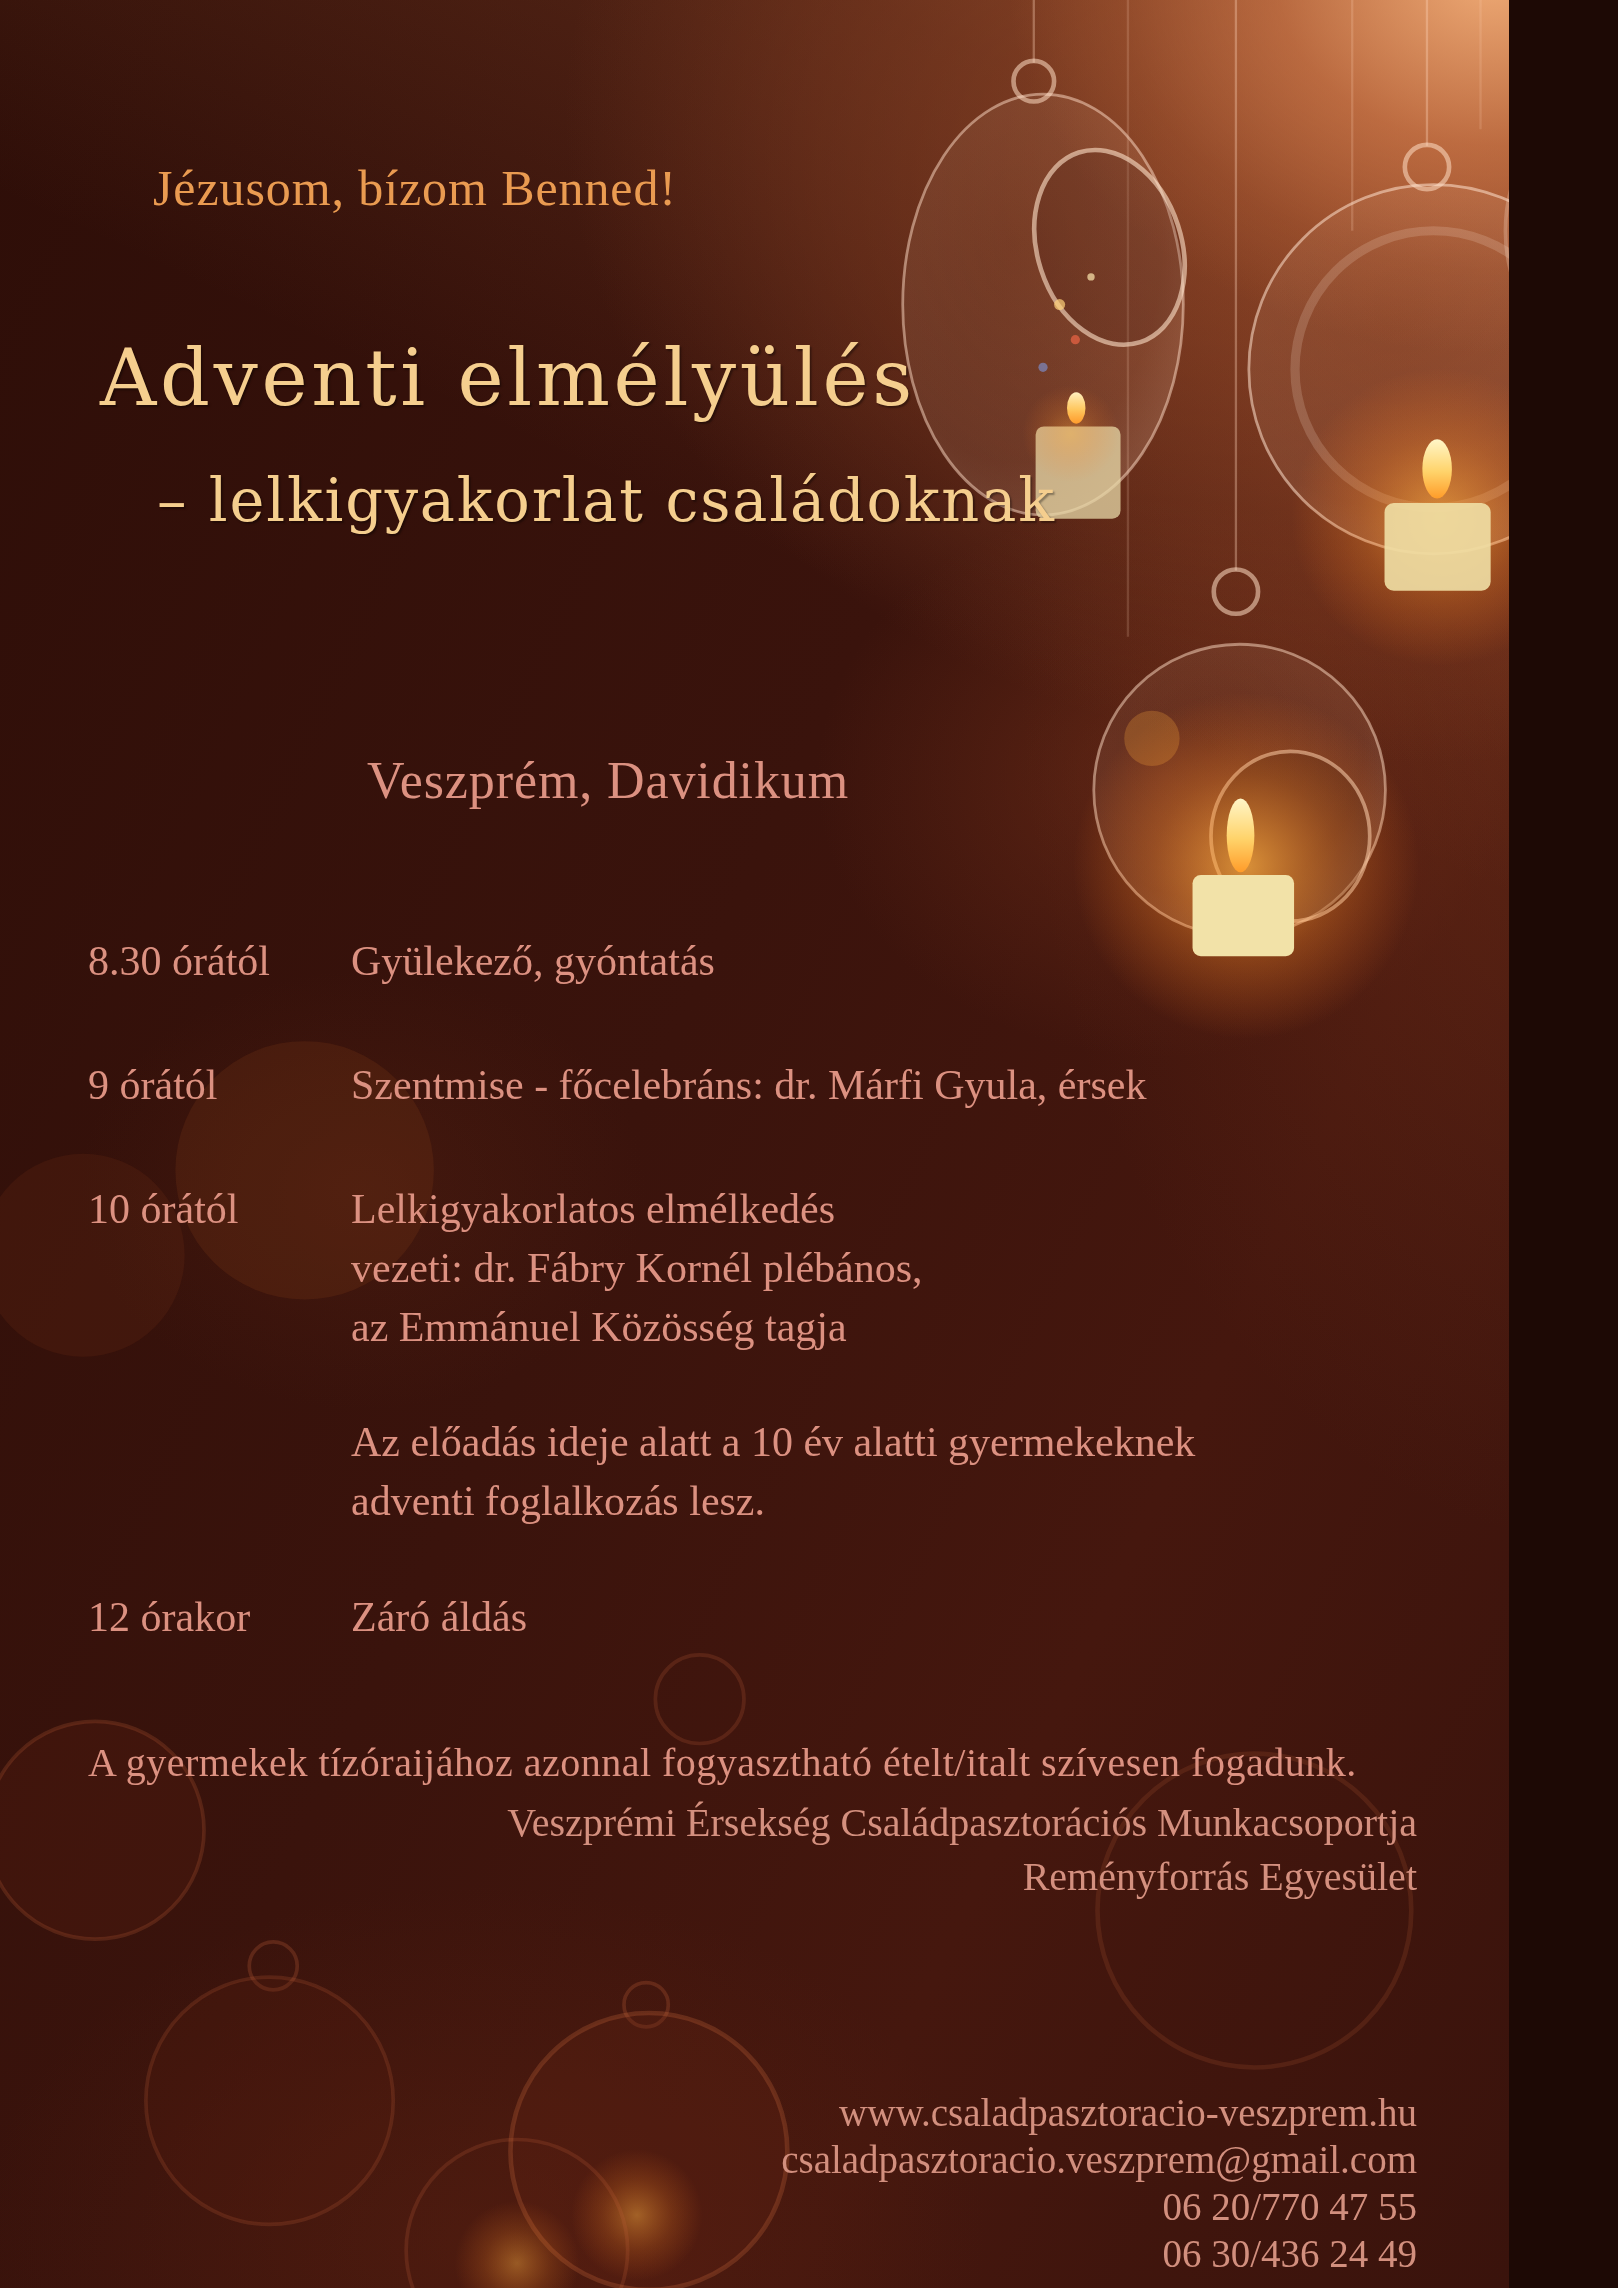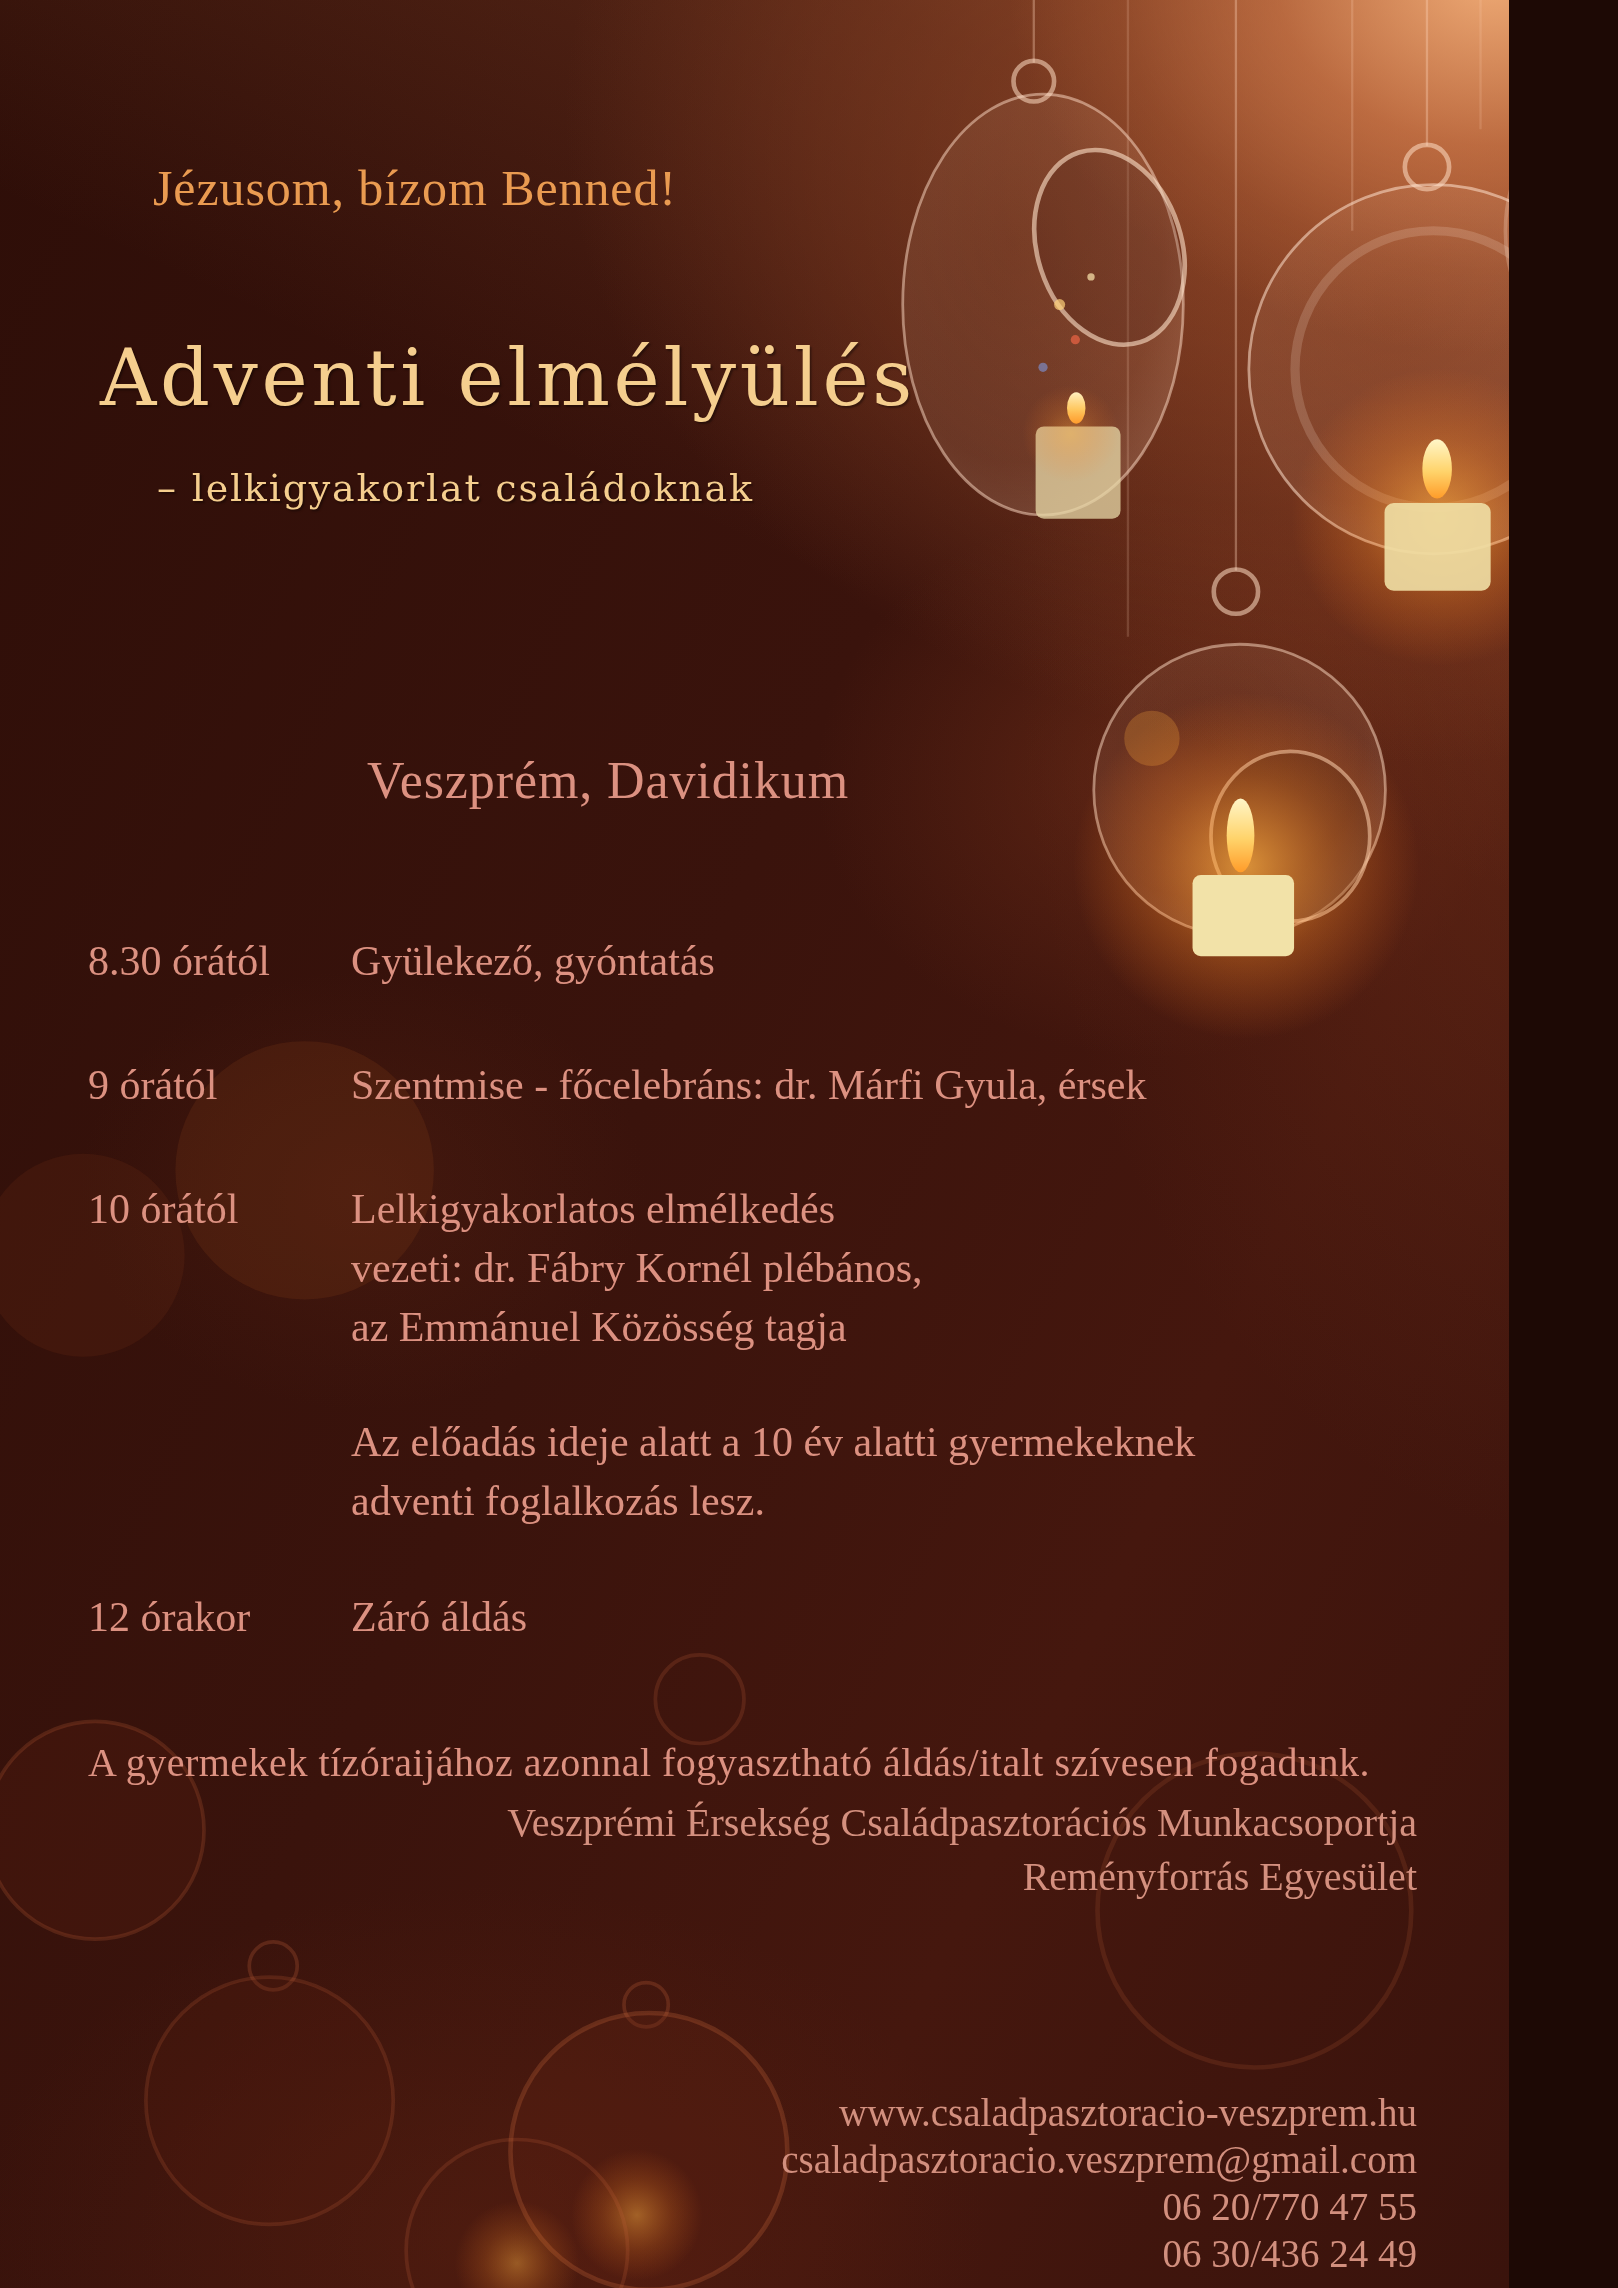--- a/index.html
+++ b/index.html
@@ -17,21 +17,21 @@
       radial-gradient(406px 314px at 24% 52%, rgba(92,38,20,.32), rgba(92,38,20,0) 70%),
       radial-gradient(701px 498px at 32% 98%, rgba(98,36,18,.4), rgba(98,36,18,0) 72%),
       linear-gradient(115deg, #2e0e08 0%, #3a130c 45%, #45170e 72%, #3a130c 100%);
   }
   .decor{position:absolute;inset:0;z-index:1;}
   .txt{position:absolute;z-index:2;}
   .motto{left:153px;top:159px;font-size:50px;letter-spacing:0.9px;color:#ea9b51;}
   .title{left:92px;top:325px;font-size:78px;letter-spacing:3.7px;color:#f5ce8e;
          font-family:"DejaVu Serif","Liberation Serif",serif;font-weight:normal;margin:8px;
          text-shadow:1.8px 1.8px 1.8px rgba(0,0,0,.35);}
-  .subtitle{left:157px;top:466px;font-size:38px;letter-spacing:1.8px;color:#f5ce8e;
+  .subtitle{left:157px;top:466px;font-size:59px;letter-spacing:1.8px;color:#f5ce8e;
          font-family:"DejaVu Serif","Liberation Serif",serif;
          text-shadow:1.8px 1.8px 1.8px rgba(0,0,0,.35);}
   .date{left:365px;top:670px;font-size:52px;letter-spacing:0.9px;color:#dc9181;}
   .location{left:367px;top:751px;font-size:52px;letter-spacing:0.9px;color:#dc9181;}
   .srow{left:88px;display:flex;color:#dc9181;font-size:42px;line-height:59px;}
   .srow .time{width:263px;flex:0 0 263px;}
   .note{left:88px;top:1739px;font-size:40px;color:#dc9181;letter-spacing:0.5px;white-space:nowrap;}
   .organizers{right:92px;top:1796px;font-size:40px;line-height:54px;color:#d4907f;text-align:right;}
   .contact{right:92px;top:2045px;font-size:39px;line-height:47px;color:#d28f7e;text-align:right;margin-top:44px;}
 </style>
@@ -164,21 +164,21 @@
     </div>
   </div>
 
   <div class="txt srow" style="top:1588px">
     <div class="time">12 órakor</div>
     <div class="desc">
       <div>Záró áldás</div>
     </div>
   </div>
 
-  <div class="txt note">A gyermekek tízóraijához azonnal fogyasztható áldás/italt szívesen fogadunk.</div>
+  <div class="txt note">A gyermekek tízóraijához azonnal fogyasztható ételt/italt szívesen fogadunk.</div>
 
   <div class="txt organizers">
     <div>Veszprémi Érsekség Családpasztorációs Munkacsoportja</div>
     <div>Reményforrás Egyesület</div>
   </div>
 
   <div class="txt contact">
     <div>www.csaladpasztoracio-veszprem.hu</div>
     <div>csaladpasztoracio.veszprem@gmail.com</div>
     <div>06 20/770 47 55</div>

